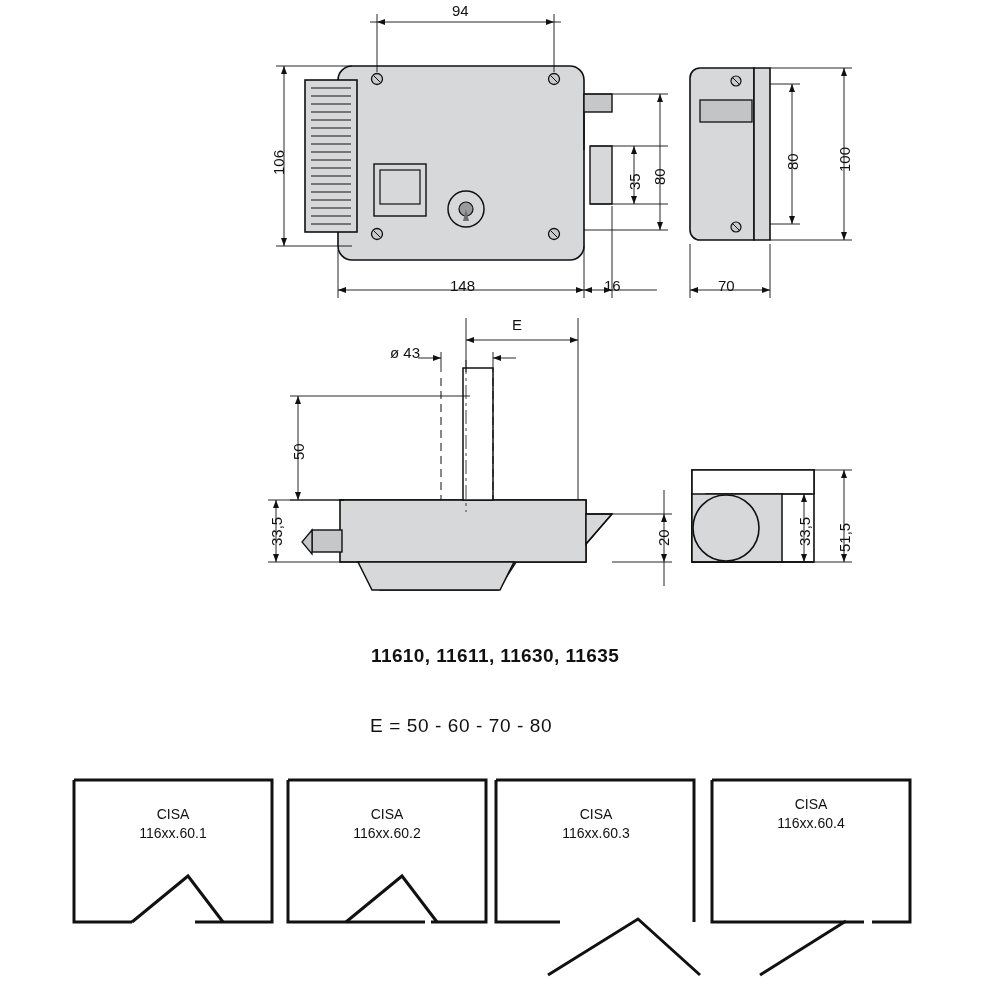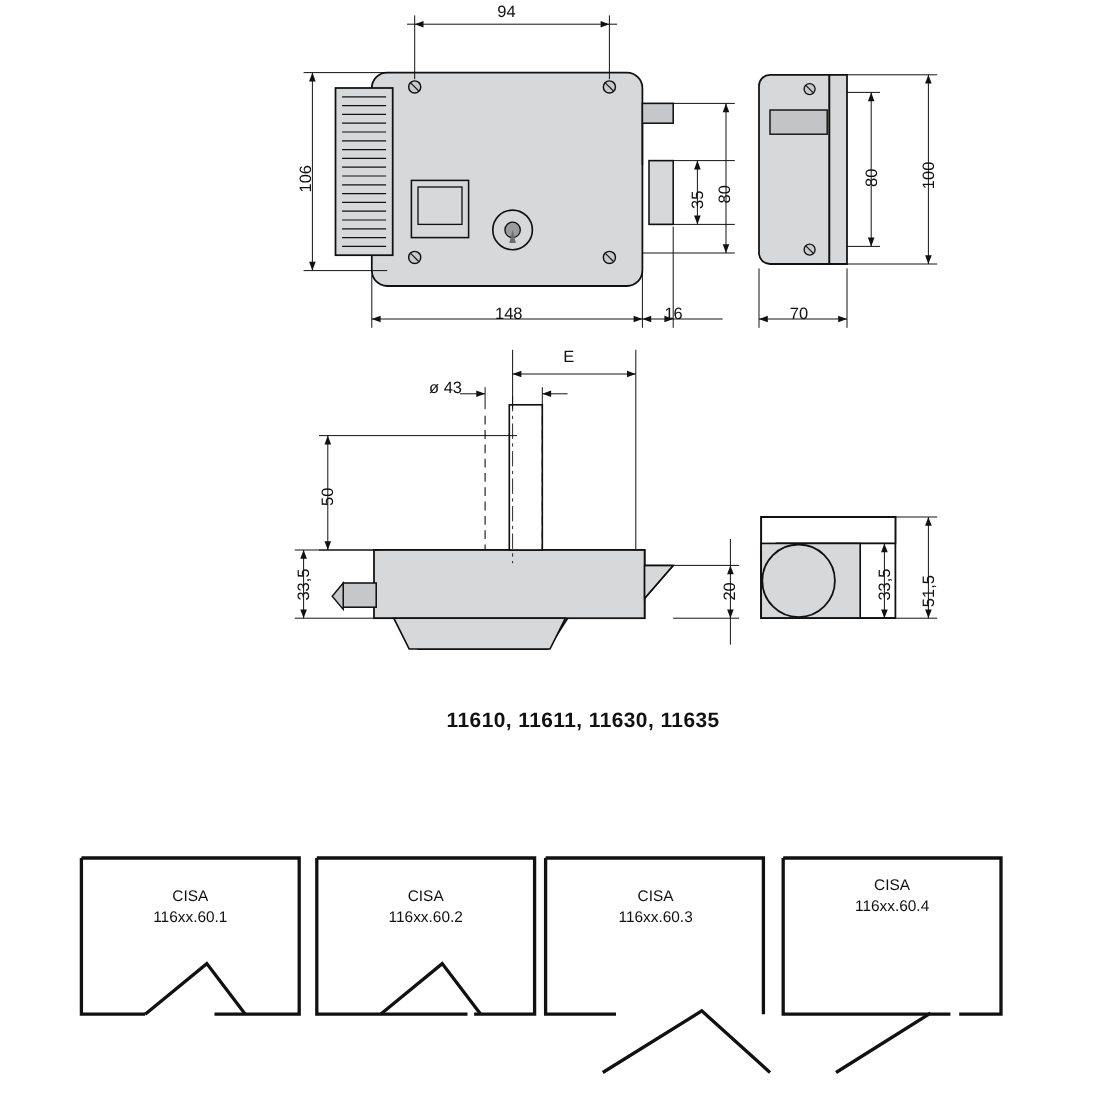--- a/index.html
+++ b/index.html
@@ -1,20 +1,20 @@
 <!DOCTYPE html>
 <html><head>
 <meta charset="utf-8">
 <style>
   html,body{margin:0;padding:0;background:#ffffff;}
   body{width:1000px;height:1000px;font-family:"Liberation Sans",sans-serif;color:#1a1a1a;overflow:hidden;}
   #sheet{position:relative;width:912px;height:1000px;}
   .dim-txt{position:absolute;font-size:15px;color:#111;white-space:nowrap;}
   .dim-txt.rot{transform:rotate(-90deg);transform-origin:left top;}
-  .title{position:absolute;font-weight:bold;font-size:19px;letter-spacing:.4px;color:#111;white-space:nowrap;margin-left:35px;}
+  .title{position:absolute;font-weight:bold;font-size:19px;letter-spacing:.4px;color:#111;white-space:nowrap;}
   .subtitle{position:absolute;font-size:19px;color:#111;white-space:nowrap;letter-spacing:.6px;}
   .box-label{position:absolute;text-align:center;font-size:14px;line-height:19px;color:#111;width:180px;}
   svg{position:absolute;left:0;top:0;overflow:visible;}
 </style>
 </head>
 <body>
 
 <div id="sheet">
 
   <svg width="1000" height="1000">
@@ -248,20 +248,21 @@
   <div class="dim-txt" style="left:512px;top:316px;">E</div>
   <div class="dim-txt" style="left:390px;top:344px;">ø 43</div>
   <div class="dim-txt rot" style="left:290px;top:460px;">50</div>
   <div class="dim-txt rot" style="left:268px;top:546px;">33,5</div>
   <div class="dim-txt rot" style="left:655px;top:546px;">20</div>
 
   <div class="dim-txt rot" style="left:796px;top:546px;">33,5</div>
   <div class="dim-txt rot" style="left:836px;top:552px;">51,5</div>
 
   <div class="title" style="left:371px;top:645px;">11610, 11611,  11630, 11635</div>
+  <div class="subtitle" style="left:370px;top:715px;">E =  50 - 60 - 70 - 80</div>
 
   <div class="box-label" style="left:83px;top:805px;">
     <div>CISA</div>
     <div>116xx.60.1</div>
   </div>
   <div class="box-label" style="left:297px;top:805px;">
     <div>CISA</div>
     <div>116xx.60.2</div>
   </div>
   <div class="box-label" style="left:506px;top:805px;">

